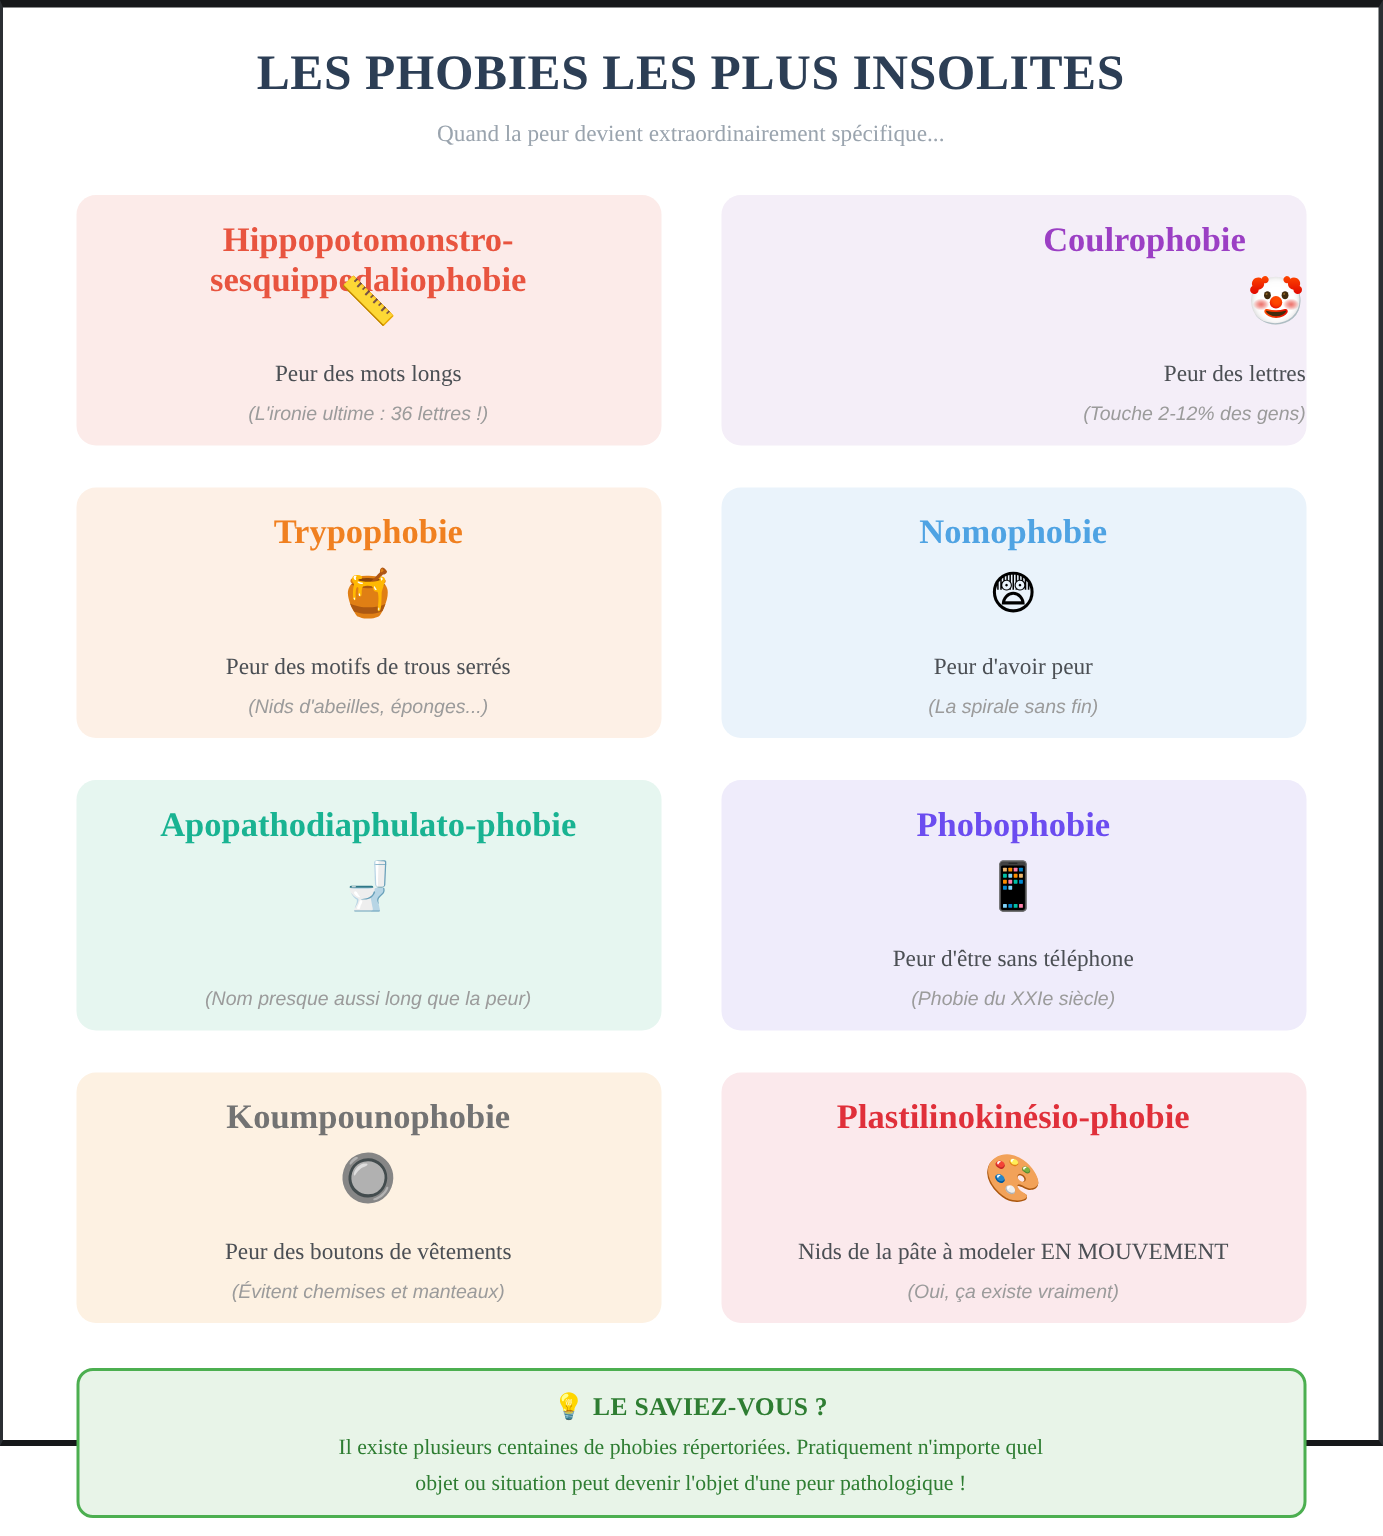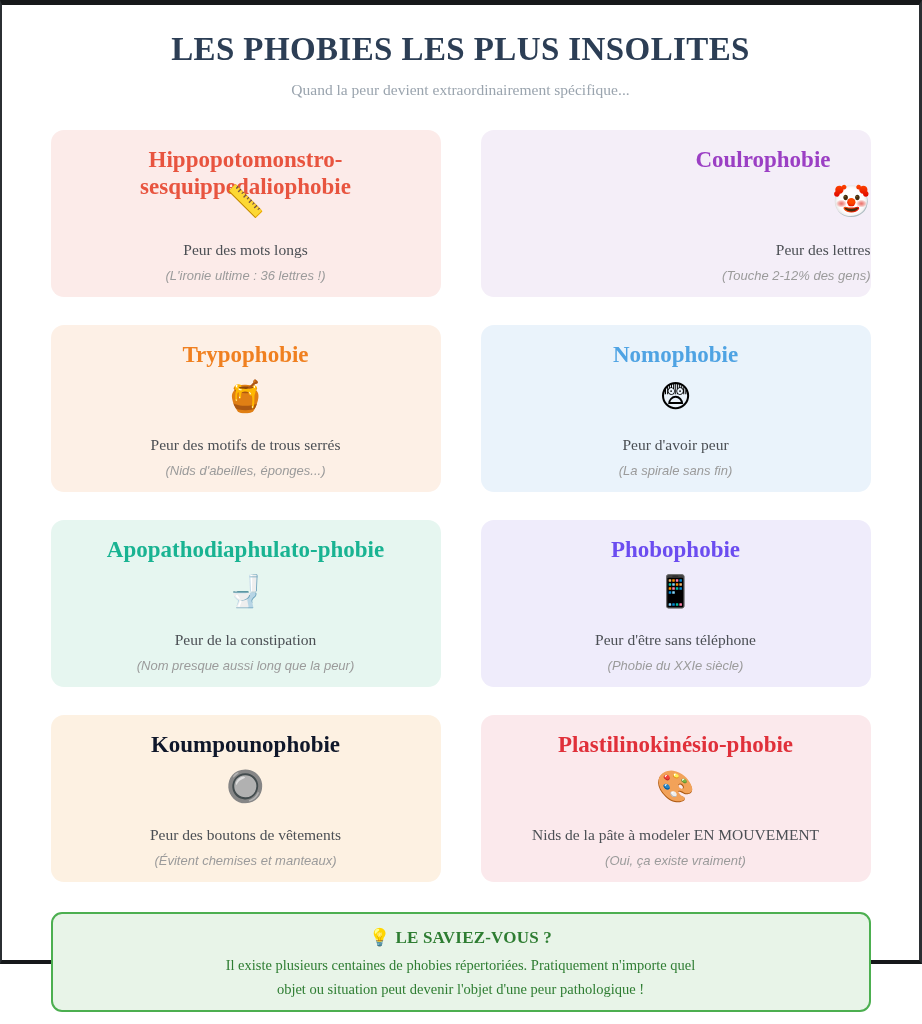--- a/index.html
+++ b/index.html
@@ -186,31 +186,30 @@
         </div>
         <div class="card" style="background: rgb(234, 243, 251);">
           <h2 class="card-title" style="color: rgb(79, 163, 227);">Nomophobie</h2>
           <div class="card-emoji">😨</div>
           <p class="card-meaning">Peur d'avoir peur</p>
           <p class="card-note">(La spirale sans fin)</p>
         </div>
         <div class="card" style="background: rgb(230, 246, 240);">
           <h2 class="card-title" style="color: rgb(25, 179, 146);">Apopathodiaphulato-phobie</h2>
           <div class="card-emoji">🚽</div>
-          <p class="card-meaning">Peur de la constipation</p>
           <p class="card-note">(Nom presque aussi long que la peur)</p>
         </div>
         <div class="card" style="background: rgb(239, 236, 251);">
           <h2 class="card-title" style="color: rgb(107, 76, 240);">Phobophobie</h2>
           <div class="card-emoji">📱</div>
           <p class="card-meaning">Peur d'être sans téléphone</p>
           <p class="card-note">(Phobie du XXIe siècle)</p>
         </div>
         <div class="card" style="background: rgb(253, 241, 226);">
-          <h2 class="card-title" style="color: #0f172a;">Koumpounophobie</h2>
+          <h2 class="card-title" style="color: #737373;">Koumpounophobie</h2>
           <div class="card-emoji">🔘</div>
           <p class="card-meaning">Peur des boutons de vêtements</p>
           <p class="card-note">(Évitent chemises et manteaux)</p>
         </div>
         <div class="card" style="background: rgb(251, 233, 236);">
           <h2 class="card-title" style="color: rgb(224, 48, 58);">Plastilinokinésio-phobie</h2>
           <div class="card-emoji">🎨</div>
           <p class="card-meaning">Nids de la pâte à modeler EN MOUVEMENT</p>
           <p class="card-note">(Oui, ça existe vraiment)</p>
         </div>

